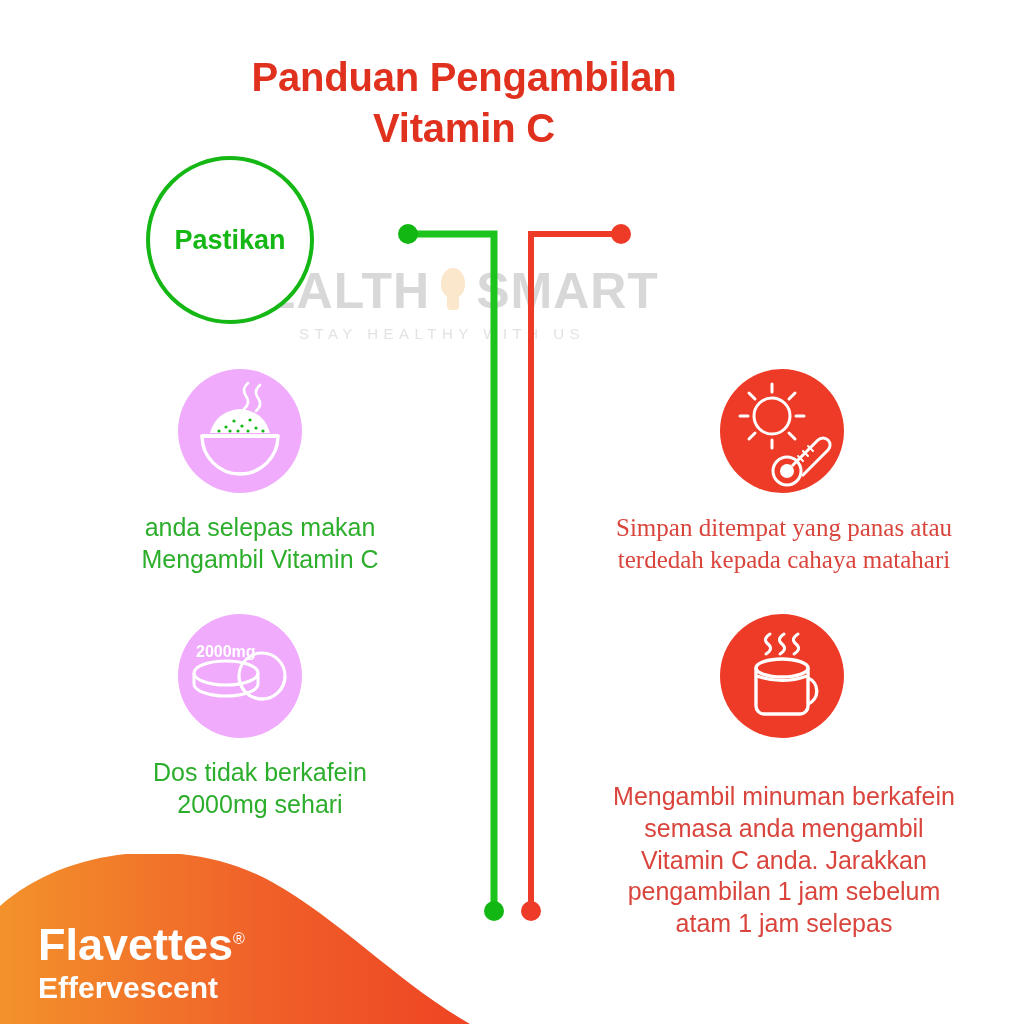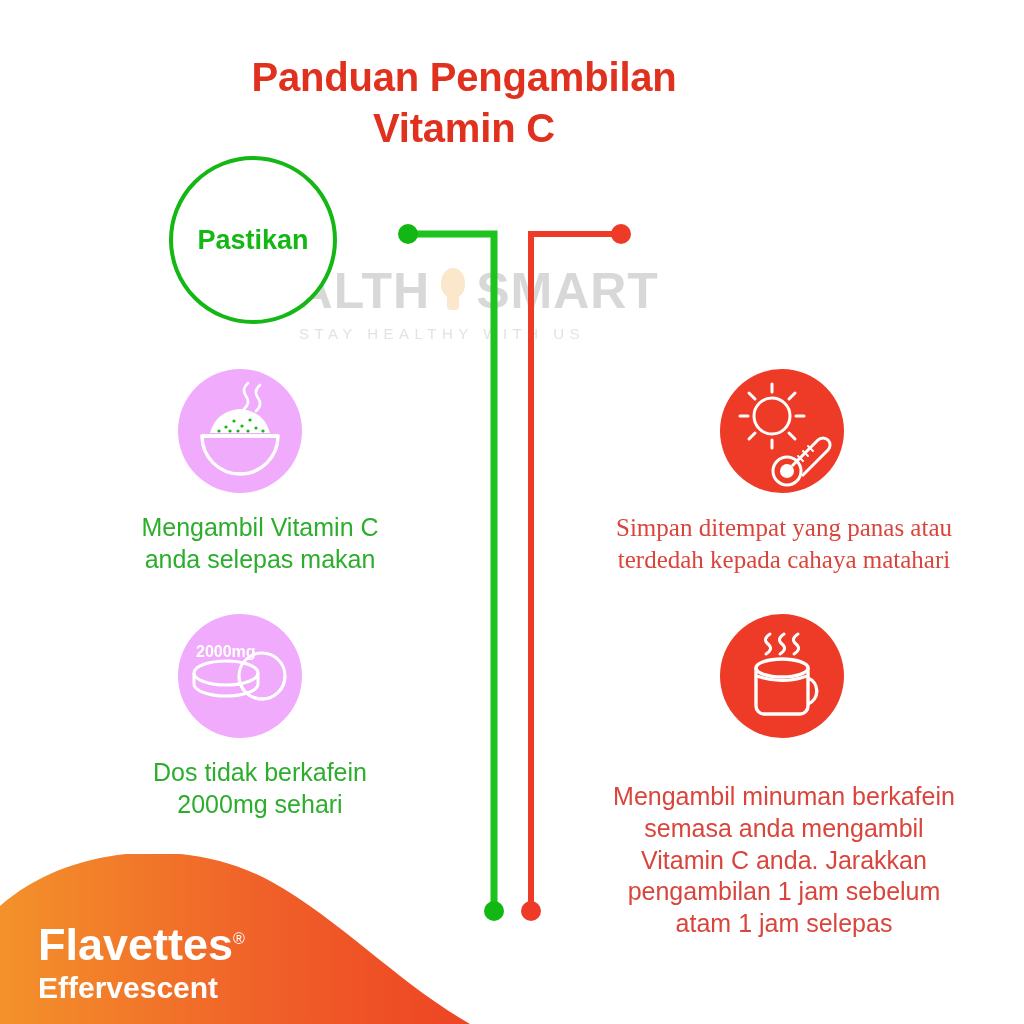--- a/index.html
+++ b/index.html
@@ -95,21 +95,21 @@
     border-radius: 50%;
     display: flex;
     align-items: center;
     justify-content: center;
     font-size: 27px;
     font-weight: bold;
     background: #ffffff;
     z-index: 3;
   }
   .label-circle.good {
-    left: 169px; top: 156px;
+    left: 146px; top: 156px;
     border: 4px solid #15B715;
     color: #15B715;
   }
   .label-circle.bad {
     left: 700px; top: 156px;
     border: 4px solid #E0402C;
     color: #E0402C;
   }
 
   
@@ -296,22 +296,22 @@
       <path d="M36 54 v38 a8 8 0 0 0 8 8 h36 a8 8 0 0 0 8 -8 v-38" fill="none" stroke="#fff" stroke-width="3.4" stroke-linejoin="round"></path>
       <ellipse cx="62" cy="54" rx="26" ry="9" fill="none" stroke="#fff" stroke-width="3.4"></ellipse>
 
       <path d="M37 62 q25 9 50 0" fill="none" stroke="#fff" stroke-width="3"></path>
 
       <path d="M88 64 a14 14 0 0 1 0 26" fill="none" stroke="#fff" stroke-width="3.4"></path>
     </svg>
   </div>
 
   <div class="caption good cap-l1">
+    <div>anda selepas makan</div>
     <div>Mengambil Vitamin C</div>
-    <div>anda selepas makan</div>
   </div>
 
   <div class="caption good cap-l2">
     <div>Dos tidak berkafein</div>
     <div>2000mg sehari</div>
   </div>
 
   <div class="caption bad cap-r1">
     <div>Simpan ditempat yang panas atau</div>
     <div>terdedah kepada cahaya matahari</div>

